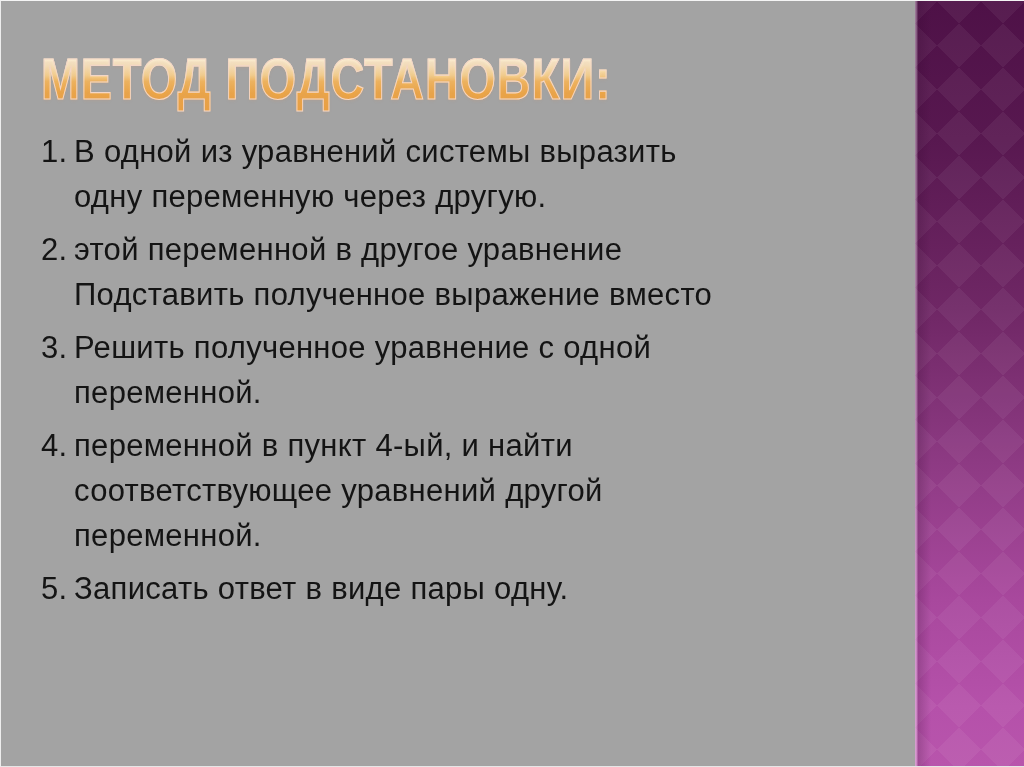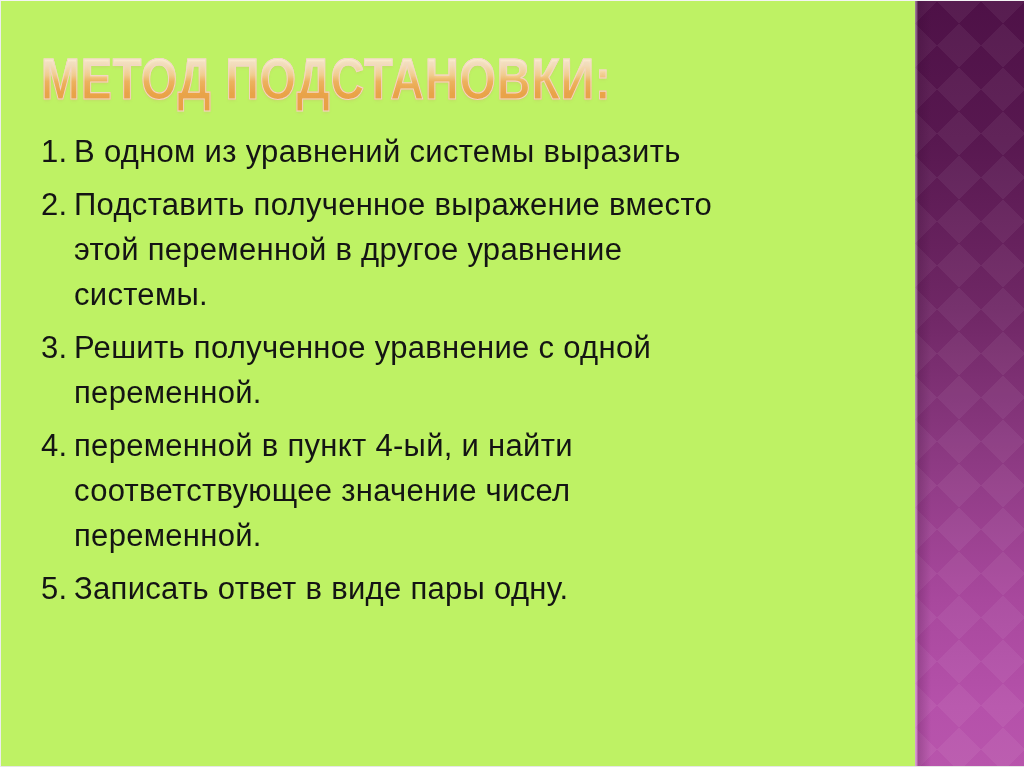--- a/index.html
+++ b/index.html
@@ -2,21 +2,21 @@
 <html><head>
 <meta charset="utf-8">
 <style>
   html, body { margin: 0; padding: 0; background: #fff; }
 
   .slide {
     position: relative;
     width: 1024px;
     height: 767px;
     box-sizing: border-box;
-    background: #bef264;
+    background: #a3a3a3;
     border-left: 1px solid #ededed;
     border-top: 1px solid #f4f4f4;
     border-bottom: 1px solid #e6e6e6;
     overflow: hidden;
     font-family: "Liberation Sans", sans-serif;
   }
 
   
   .title {
     position: absolute;
@@ -105,40 +105,40 @@
 <body>
 
 <div class="slide">
 
   <h1 class="title">МЕТОД ПОДСТАНОВКИ:</h1>
 
   <ol class="steps">
 
     <li class="step">
       <span class="num">1.</span>
-      <span class="line">В одном из уравнений системы выразить</span>
+      <span class="line">В одной из уравнений системы выразить</span>
+      <span class="line">одну переменную через другую.</span>
     </li>
 
     <li class="step">
       <span class="num">2.</span>
+      <span class="line">этой переменной в другое уравнение</span>
       <span class="line">Подставить полученное выражение вместо</span>
-      <span class="line">этой переменной в другое уравнение</span>
-      <span class="line">системы.</span>
     </li>
 
     <li class="step">
       <span class="num">3.</span>
       <span class="line">Решить полученное уравнение с одной</span>
       <span class="line">переменной.</span>
     </li>
 
     <li class="step">
       <span class="num">4.</span>
       <span class="line">переменной в пункт 4-ый, и найти</span>
-      <span class="line">соответствующее значение чисел</span>
+      <span class="line">соответствующее уравнений другой</span>
       <span class="line">переменной.</span>
     </li>
 
     <li class="step">
       <span class="num">5.</span>
       <span class="line">Записать ответ в виде пары одну.</span>
     </li>
 
   </ol>
 

